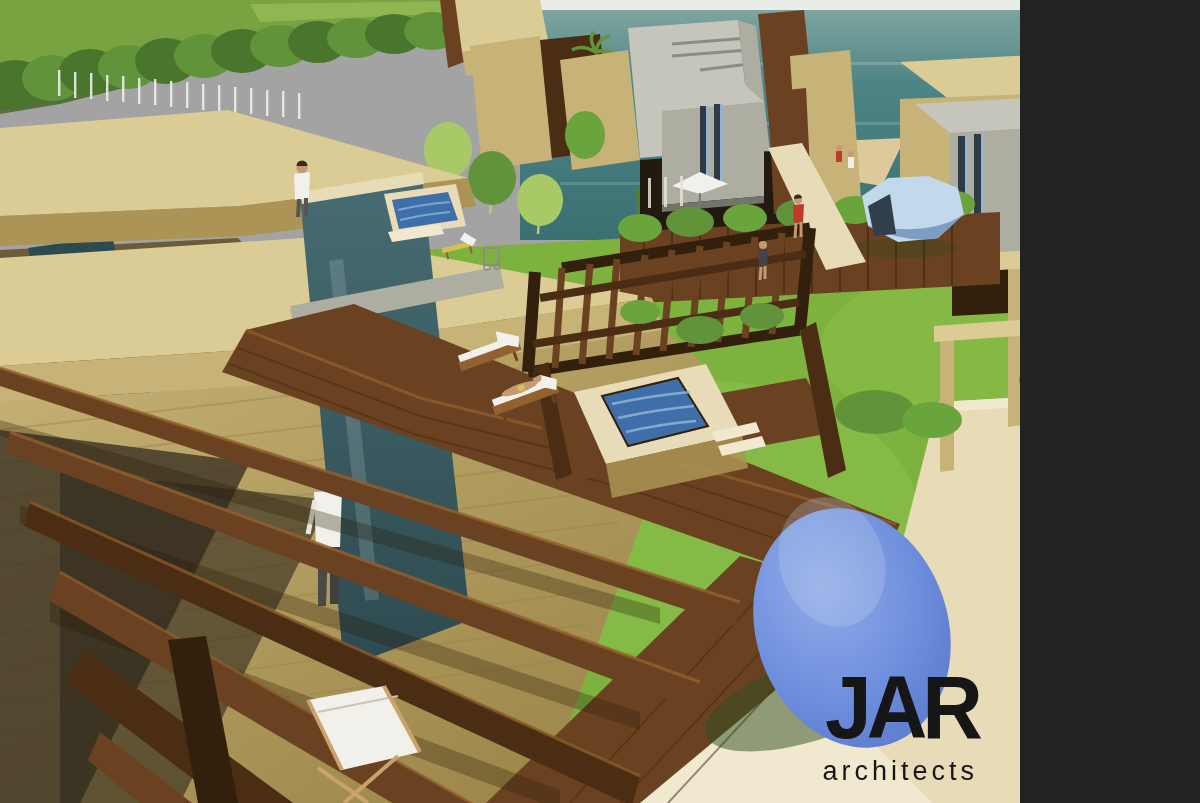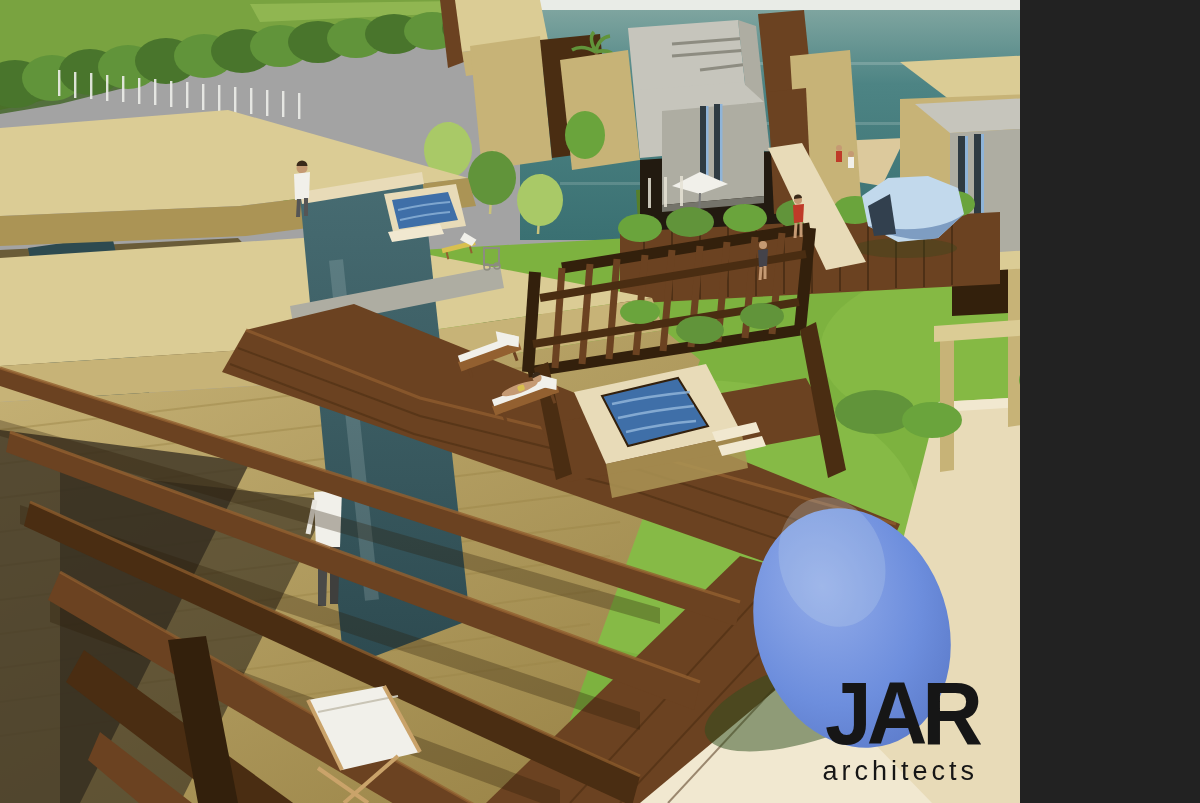--- a/index.html
+++ b/index.html
@@ -19,21 +19,21 @@
   .f-woodX{fill:var(--wood-deep)} .f-woodD{fill:var(--wood-dark)}
   .f-woodM{fill:var(--wood-mid)} .f-woodL{fill:var(--wood-light)} .f-glassD{fill:var(--glass-teal-dark)}
   .f-pool{fill:var(--pool-blue)} .f-poolL{fill:var(--pool-blue-light)}
   .f-canopy{fill:var(--canopy-blue)} .f-canopyS{fill:var(--canopy-shadow)}
   .f-white{fill:var(--white)} .f-skin{fill:var(--skin)}
   .f-red{fill:var(--red)} .f-yellow{fill:var(--yellow)}
   .logo{position:absolute;right:42px;bottom:16px;text-align:right;color:var(--ink);
         user-select:none;}
   .logo-brand{font-weight:700;font-size:84px;line-height:.88;letter-spacing:-5px;
               transform:scaleY(1.06);transform-origin:bottom right;}
-  .logo-sub{font-weight:400;font-size:27px;letter-spacing:4px;margin-top:2px;}
+  .logo-sub{font-weight:400;font-size:27px;letter-spacing:4px;margin-top:8px;}
 </style>
 </head>
 <body>
 
 <div class="stage">
 <svg viewBox="0 0 1200 803" width="1200" height="803">
   <defs>
     <linearGradient id="seaG" x1="0" y1="0" x2="0" y2="1">
       <stop offset="0" style="stop-color:var(--sea-light)"></stop>
       <stop offset="0.35" style="stop-color:var(--sea)"></stop>

